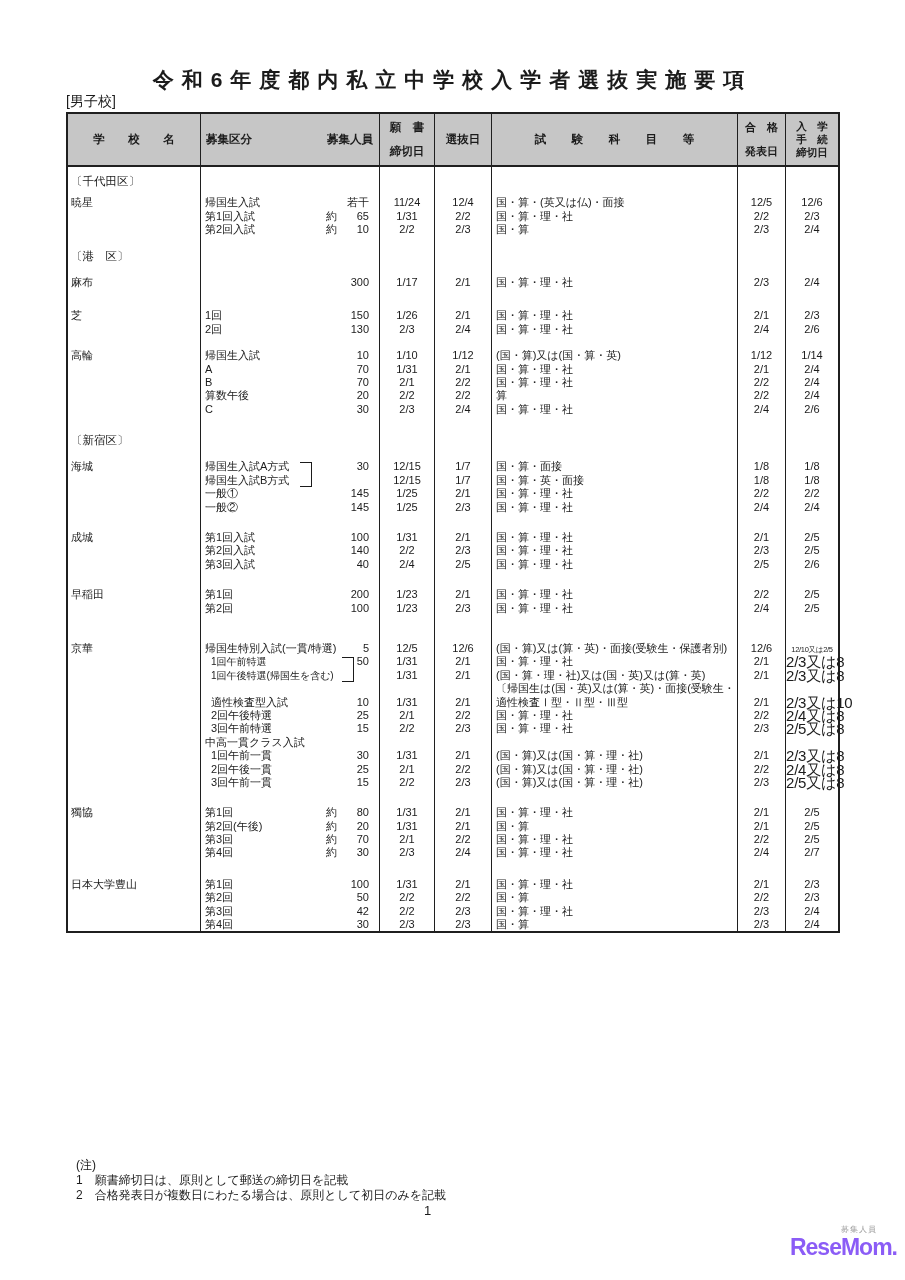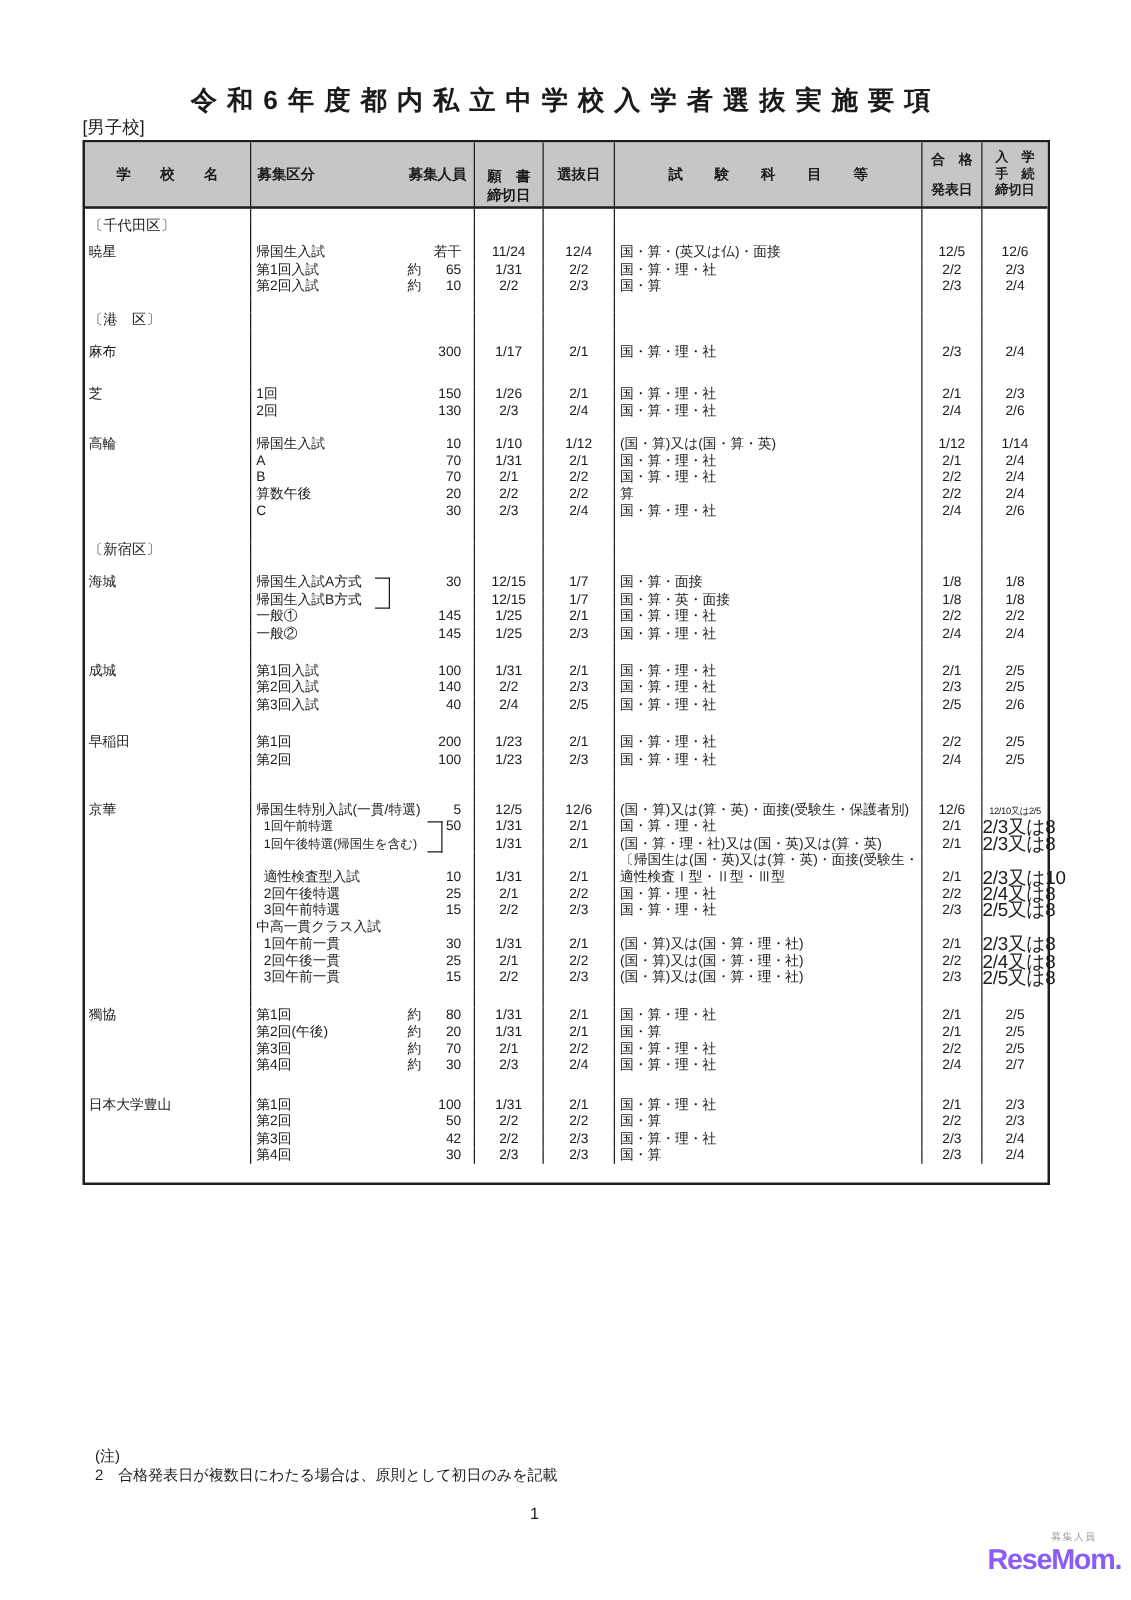--- a/index.html
+++ b/index.html
@@ -10,27 +10,27 @@
   .doc-subtitle{position:absolute;top:93px;left:66px;font-size:14px;}
 
   .sched-table{position:absolute;left:66px;top:112px;width:770px;border:2px solid #1f1f1f;background:#fff;}
   .thead{display:flex;height:51px;background:#c6c6c6;border-bottom:2px solid #1f1f1f;
         font-size:11.5px;font-weight:bold;}
   .th{box-sizing:border-box;border-right:1px solid #1f1f1f;display:flex;flex-direction:column;
         align-items:center;justify-content:center;text-align:center;}
   .th:last-child{border-right:none;}
   .th-school{width:133px;letter-spacing:6px;text-indent:6px;}
   .th-cat{width:179px;flex-direction:row;justify-content:space-between;padding:0 6px 0 5px;letter-spacing:0;}
-  .th-dl{width:55px;justify-content:space-between;padding:20px 0;}
+  .th-dl{width:55px;justify-content:space-between;padding:6px 0;}
   .th-sel{width:57px;}
   .th-subj{width:246px;letter-spacing:7px;text-indent:7px;}
   .th-ann{width:48px;justify-content:space-between;padding:6px 0;font-size:11px;}
   .th-enr{width:52px;justify-content:center;font-size:10.5px;line-height:13px;}
 
-  .tbody{position:relative;font-size:11px;padding-bottom:15px;}
+  .tbody{position:relative;font-size:11px;padding-bottom:0;}
   .row{display:flex;height:13.4px;line-height:13.4px;white-space:nowrap;}
   .c{box-sizing:border-box;border-right:1px solid #1f1f1f;position:relative;overflow:visible;}
   .c:last-child{border-right:none;}
   .c-school{width:133px;padding-left:3px;}
   .c-cat{width:179px;padding-left:4px;}
   .c-dl{width:55px;text-align:center;}
   .c-sel{width:57px;text-align:center;}
   .c-subj{width:246px;padding-left:4px;}
   .c-ann{width:48px;text-align:center;}
   .c-enr{width:52px;text-align:center;}
@@ -586,20 +586,21 @@
           <div class="c c-sel"><span>2/3</span></div>
           <div class="c c-subj"><span>国・算</span></div>
           <div class="c c-ann"><span>2/3</span></div>
           <div class="c c-enr"><span>2/4</span></div>
         </div>
       </div>
   </div>
 
   <div class="notes">
     <div>(注)</div>
+    <div>1　願書締切日は、原則として郵送の締切日を記載</div>
     <div>2　合格発表日が複数日にわたる場合は、原則として初日のみを記載</div>
   </div>
 
   <div class="page-number">1</div>
   <div class="watermark-ruby">募集人員</div>
   <div class="watermark">ReseMom.</div>
 
 </div>
 
 </body></html>

